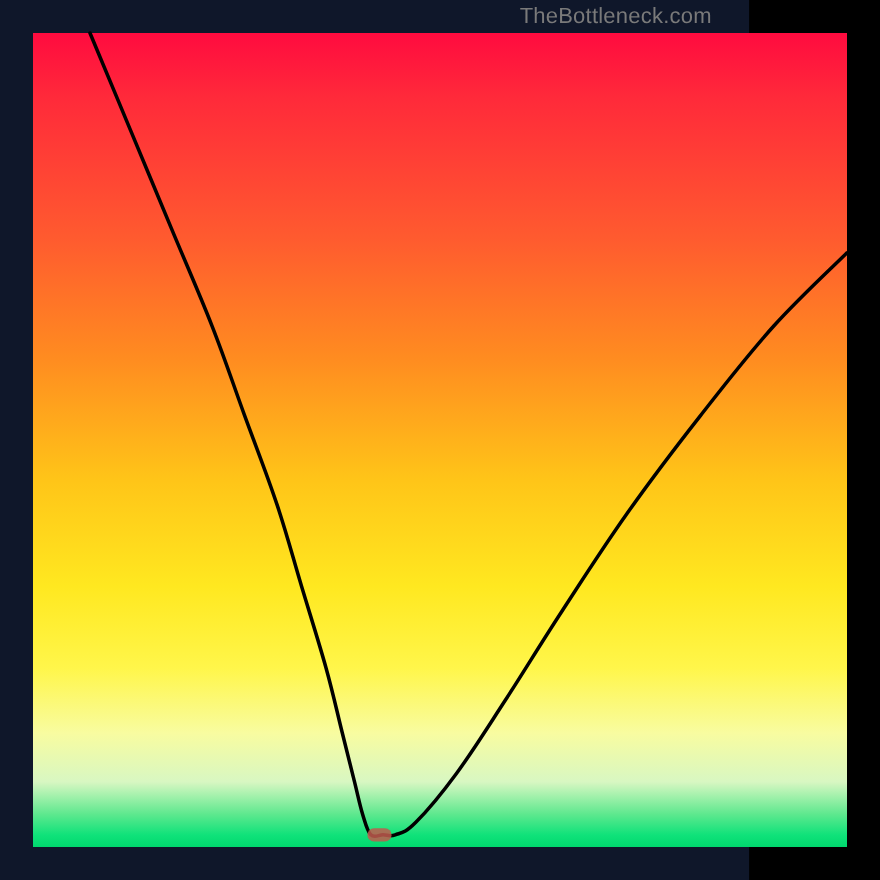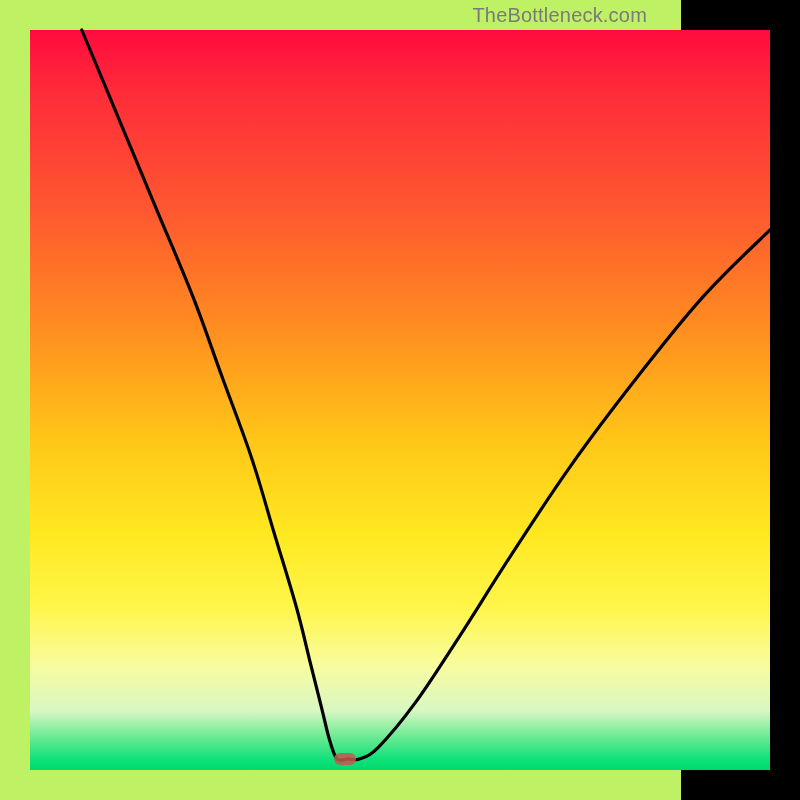--- a/index.html
+++ b/index.html
@@ -8,21 +8,21 @@
     width: 800px;
     height: 800px;
     overflow: hidden;
     background: #000;
     font-family: Arial, Helvetica, sans-serif;
   }
   .frame {
     position: relative;
     width: 681px;
     height: 800px;
-    background: #bef264;
+    background: #0f172a;
   }
   .plot-area {
     position: absolute;
     left: 30px;
     top: 30px;
     width: 740px;
     height: 740px;
     
     background: linear-gradient(
       to bottom,

